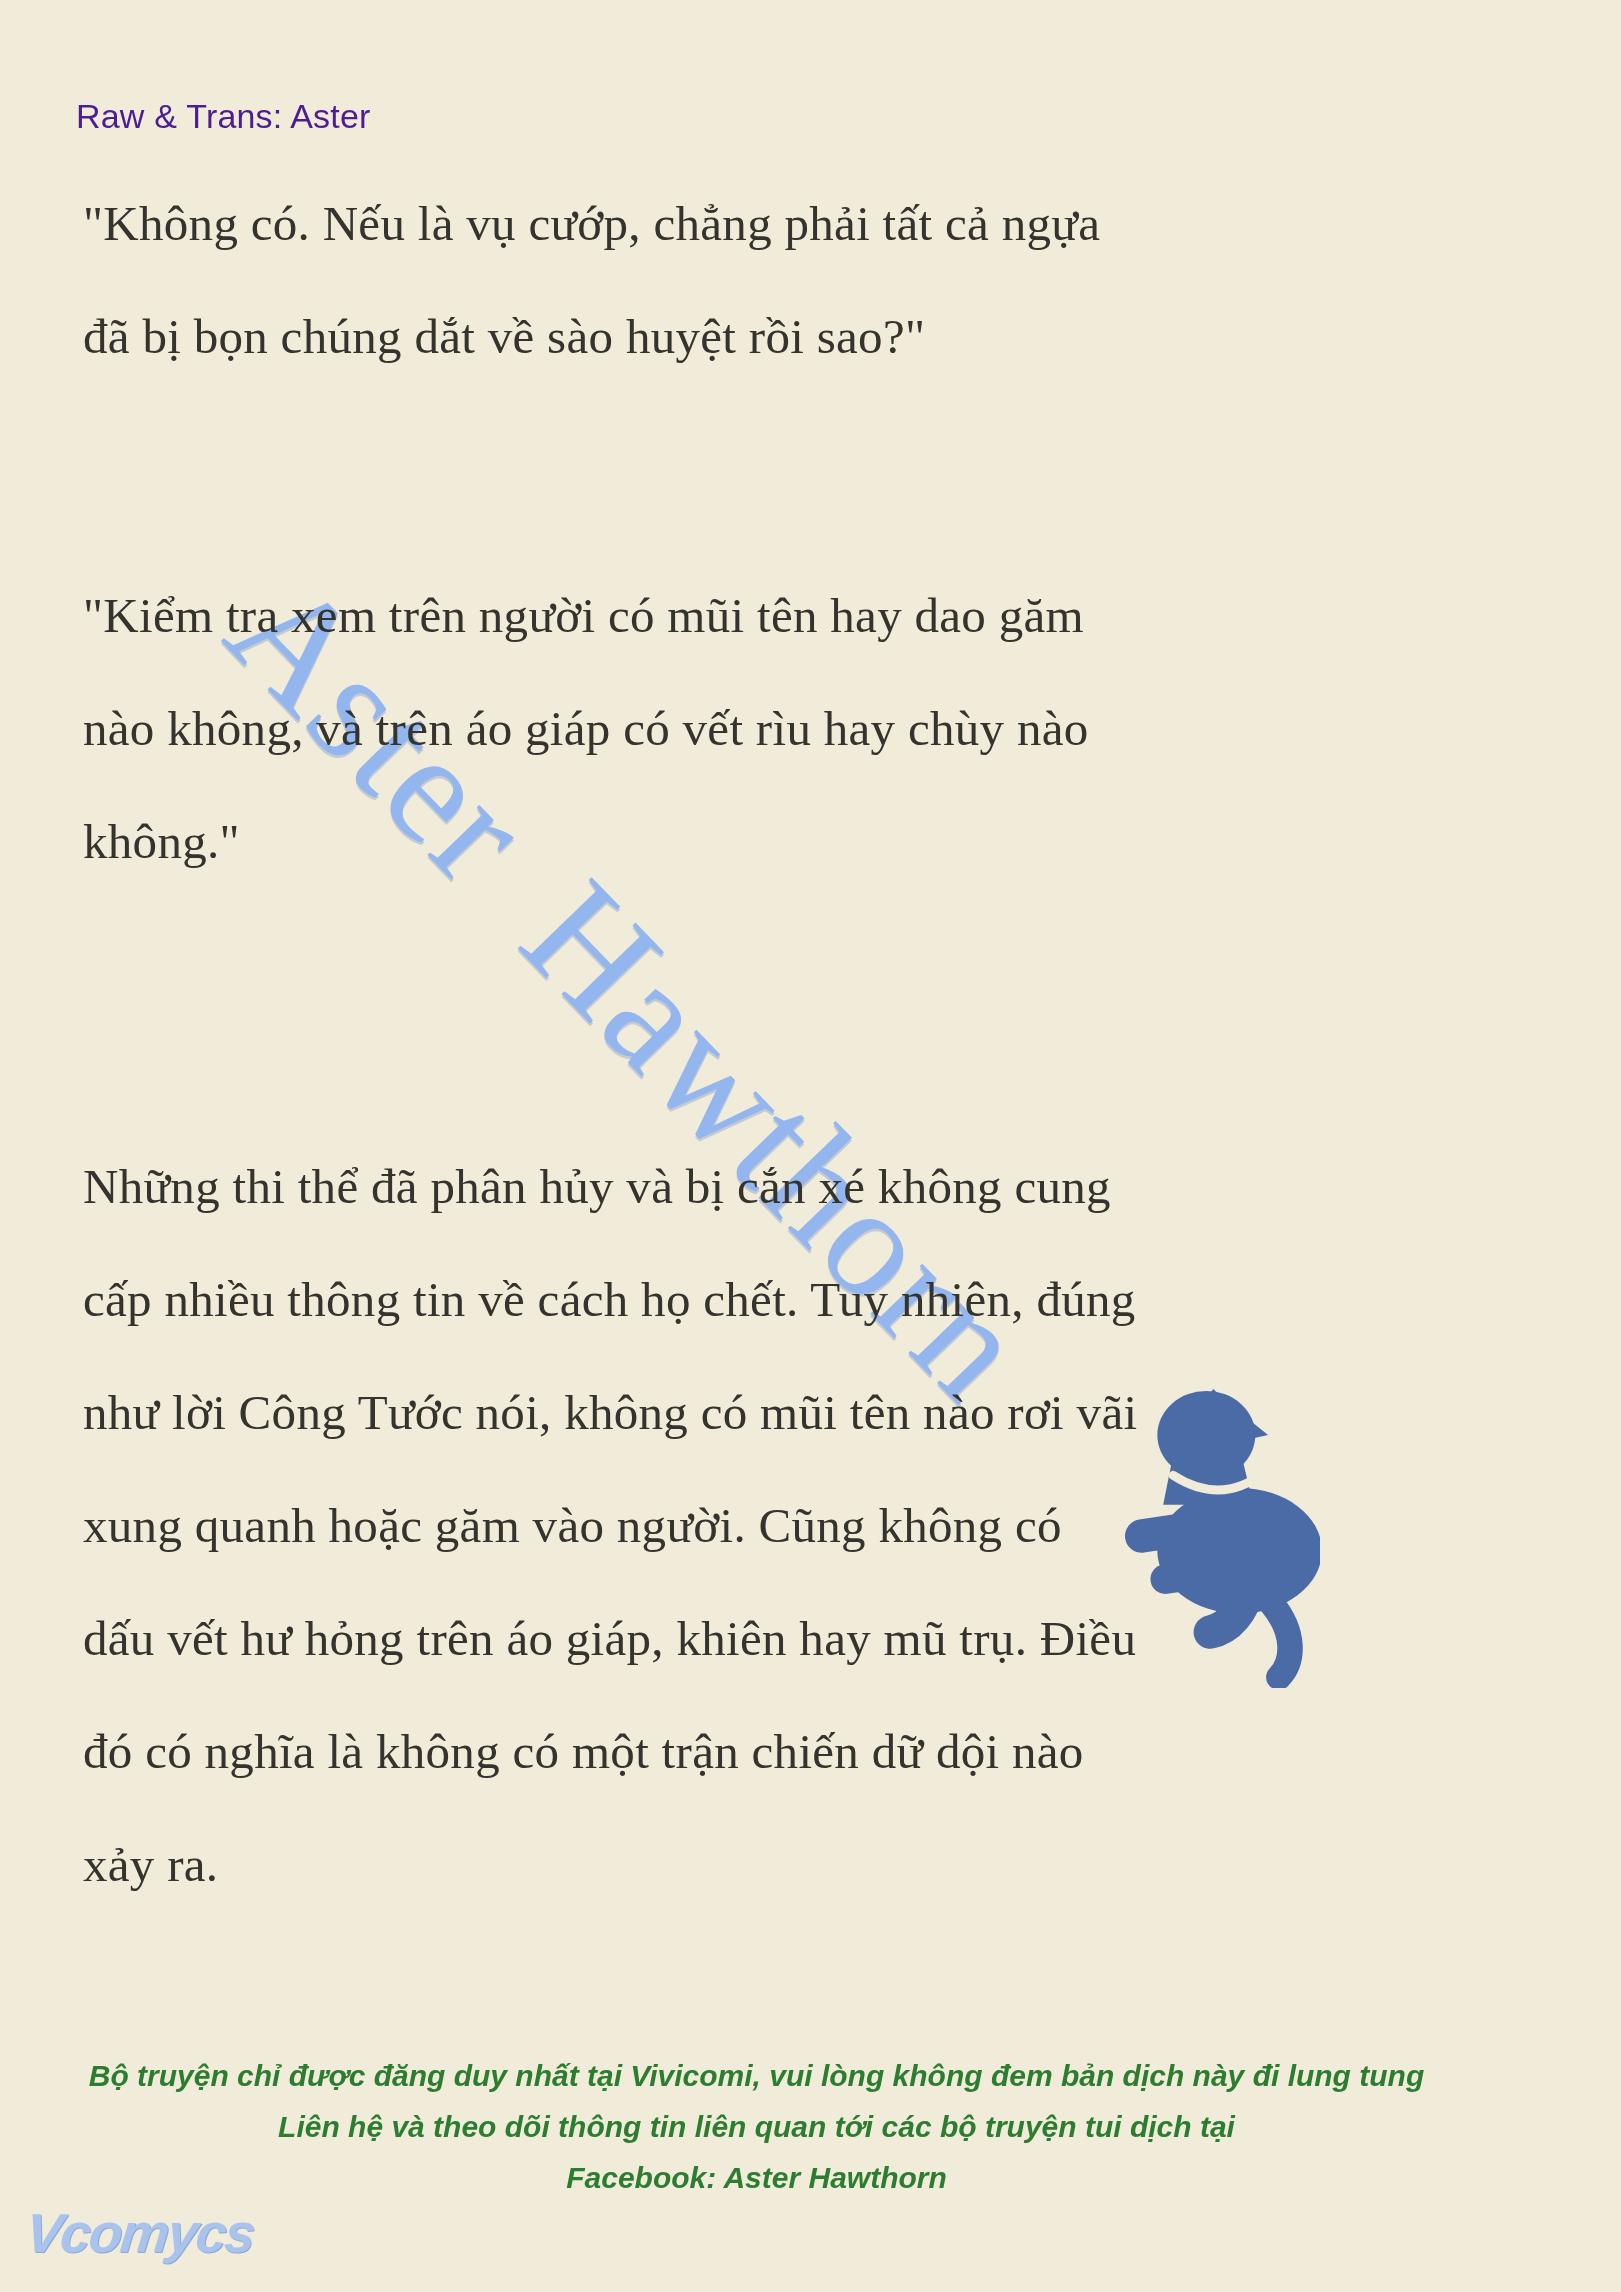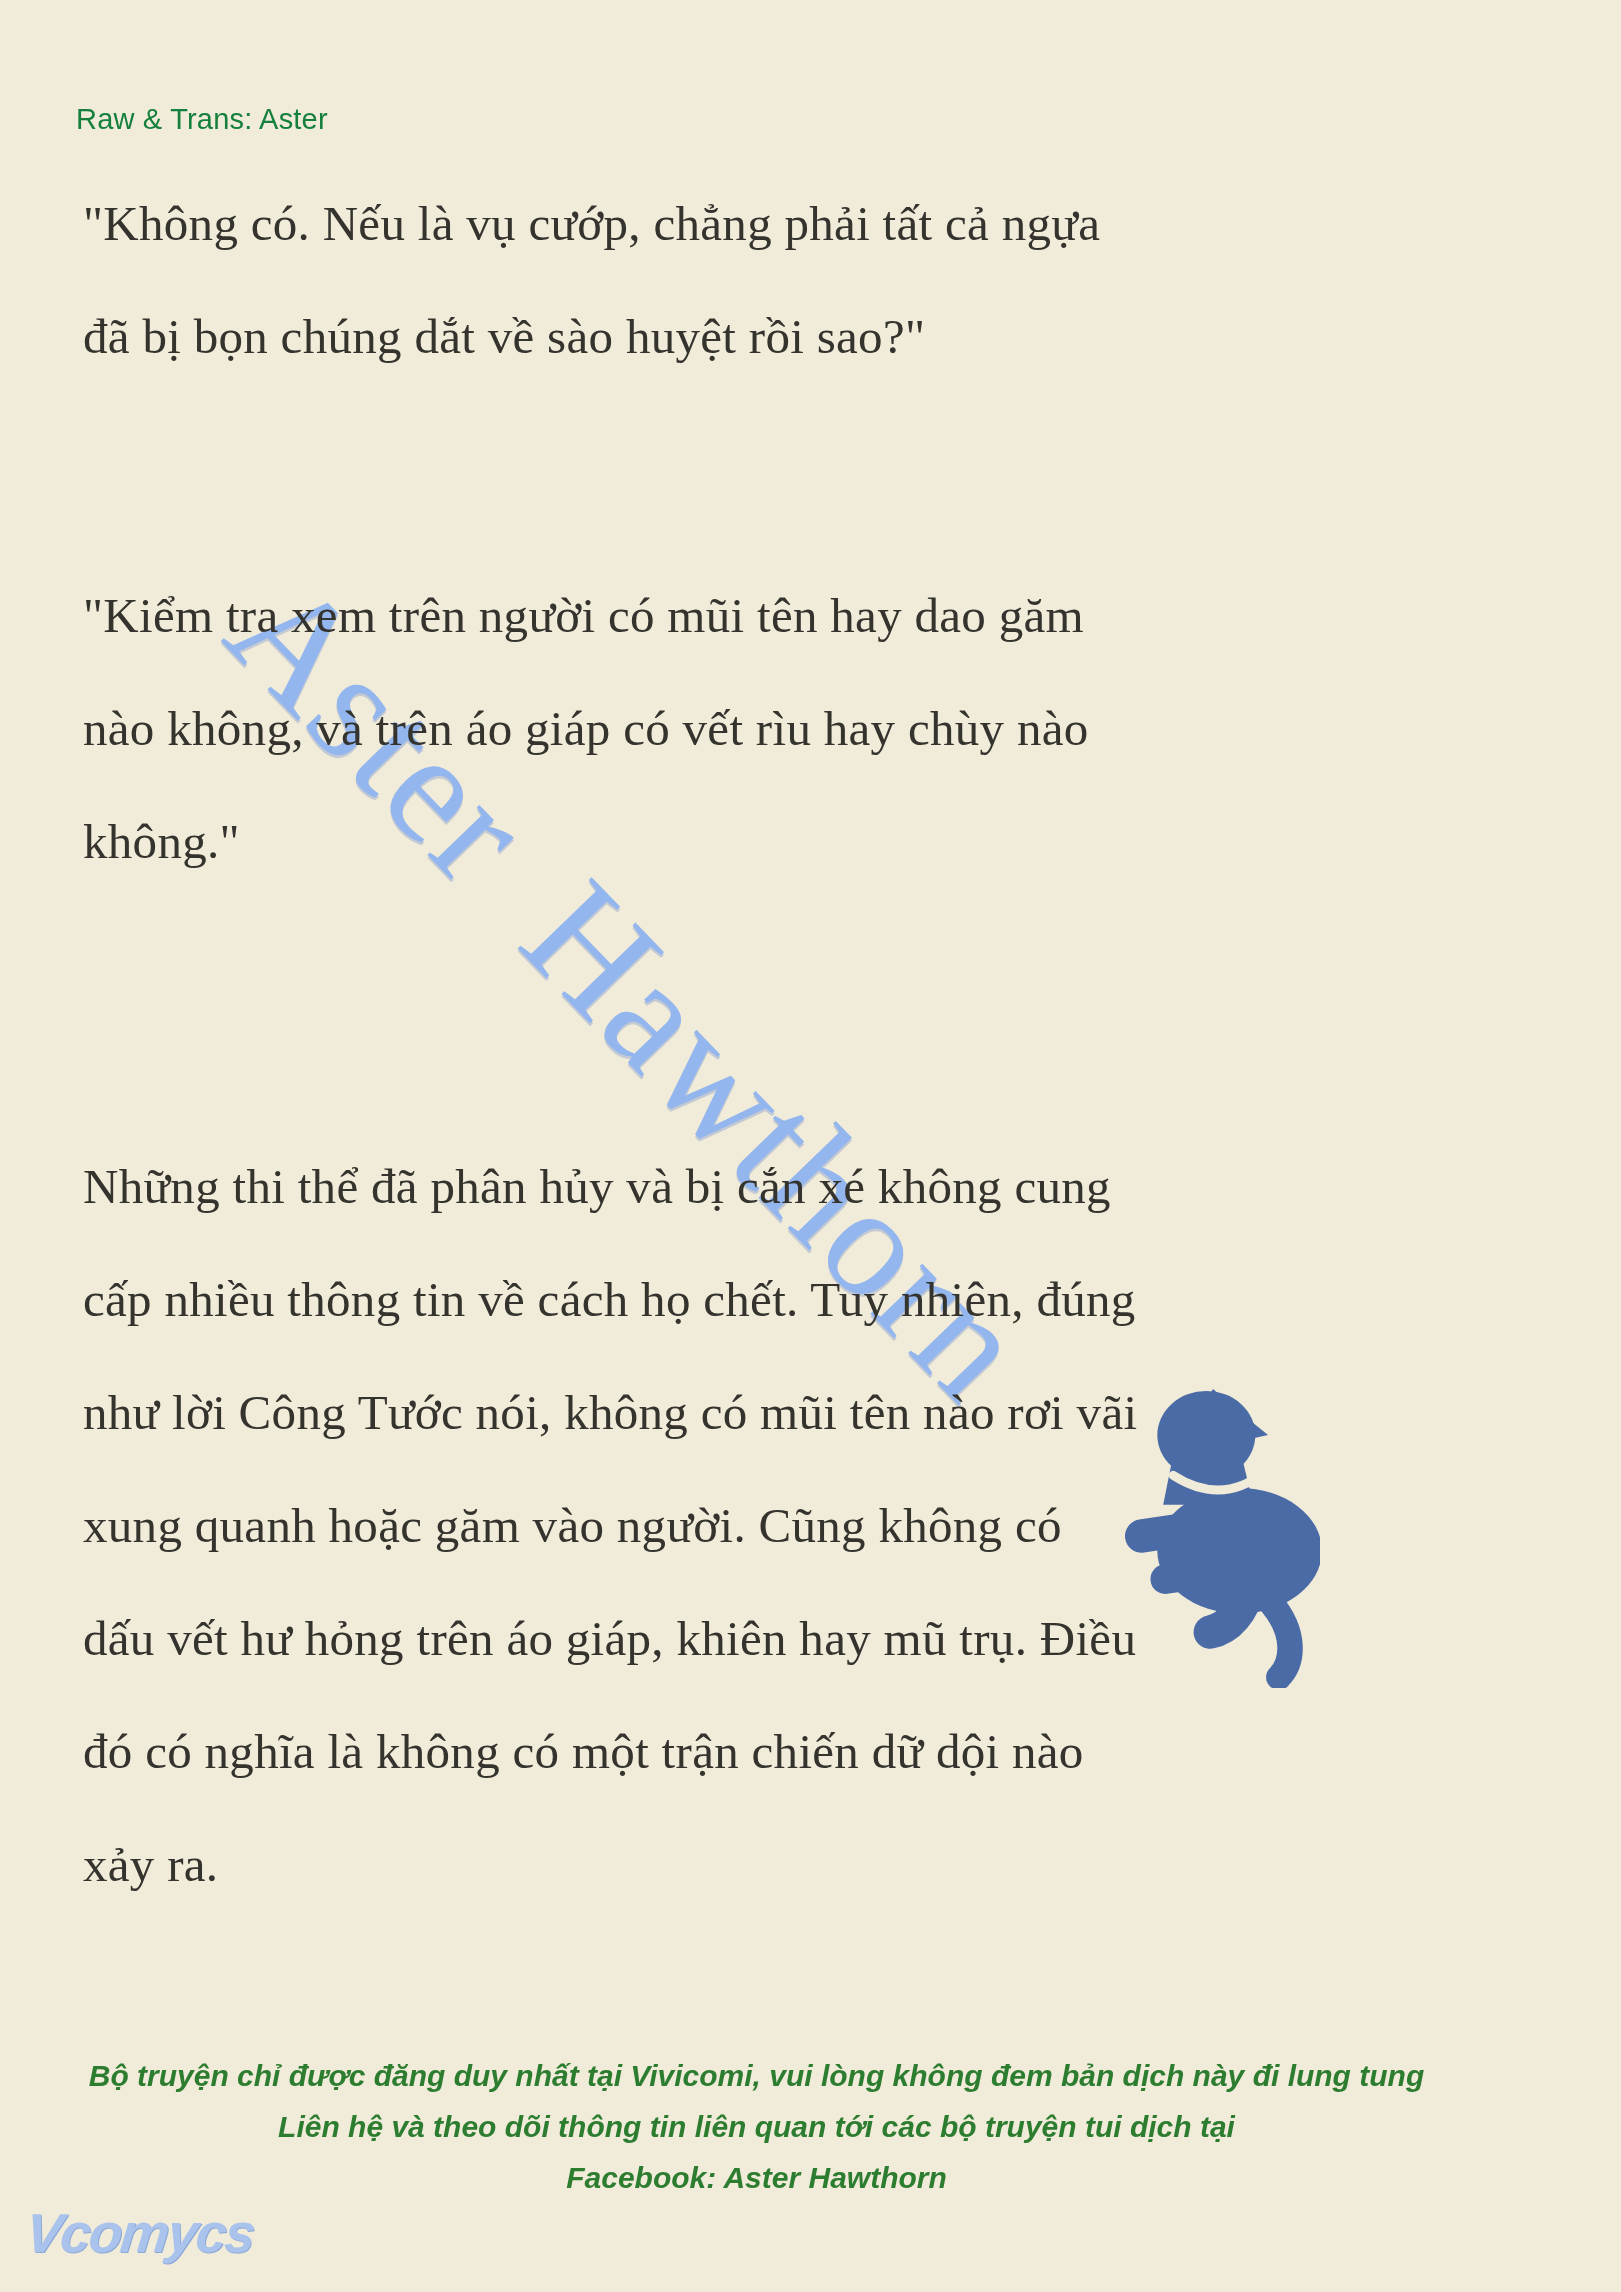--- a/index.html
+++ b/index.html
@@ -7,25 +7,25 @@
     position: relative;
     width: 1621px;
     height: 2293px;
     background: #f1ebd9;
     overflow: hidden;
     font-family: "Liberation Serif", serif;
   }
   .credit {
     position: absolute;
     left: 76px;
-    top: 103px;
+    top: 97px;
     z-index: 3;
     font-family: "Liberation Sans", sans-serif;
-    font-size: 29px;
-    color: #15803d;
+    font-size: 34px;
+    color: #4c1d95;
     letter-spacing: 0.2px;
   }
   .watermark {
     position: absolute;
     left: 314px;
     top: 549px;
     z-index: 1;
     font-family: "Liberation Serif", serif;
     font-size: 157px;
     line-height: 1;

